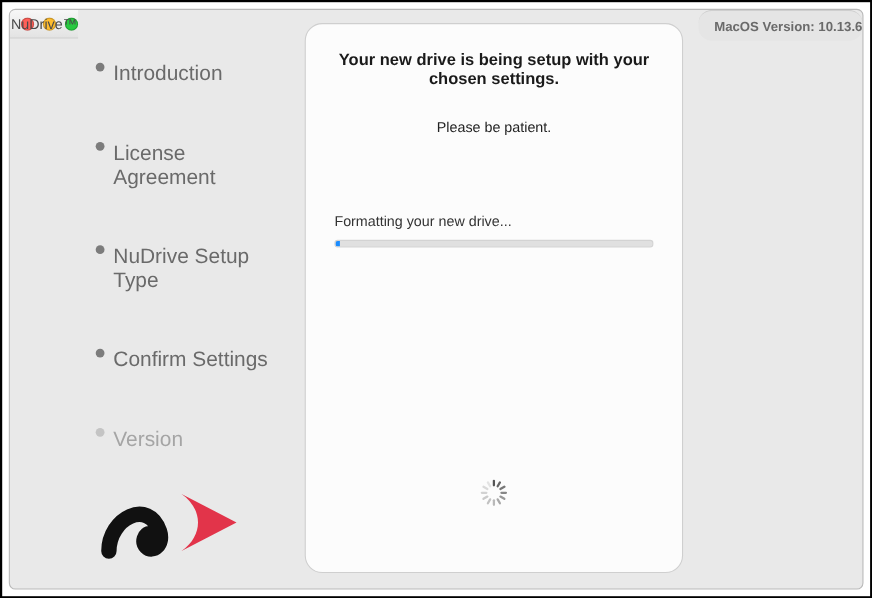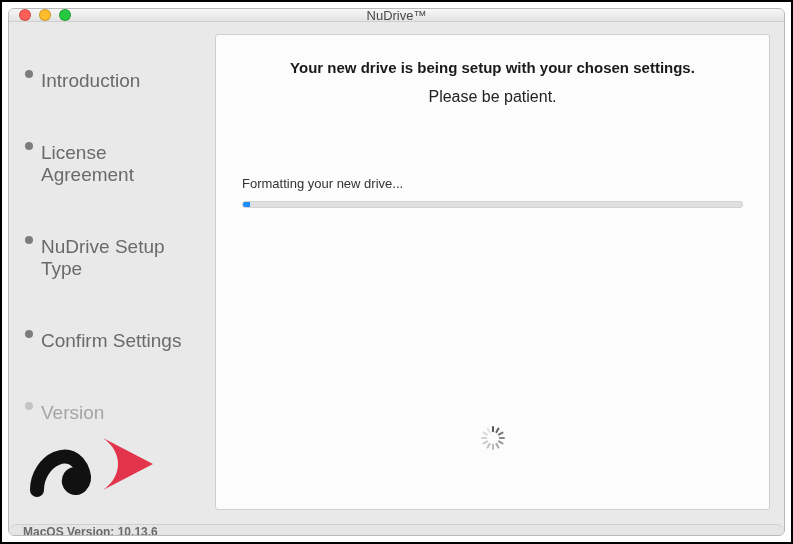--- a/index.html
+++ b/index.html
@@ -1,41 +1,41 @@
 <!DOCTYPE html>
 <html><head>
 <meta charset="utf-8">
 <style>
   * { box-sizing: border-box; margin: 0; padding: 0; }
   html, body { width: 793px; height: 544px; font-family: -apple-system, "Helvetica Neue", Arial, sans-serif; background: #fff; }
   .outer-border { width: 793px; height: 544px; border: 2px solid #000; padding: 6px; background: #fff; }
-  .window { width: 100%; height: 100%; border: 1px solid #b9b9b9; border-radius: 6px; background: #e9e9e9; display: flex; flex-direction: column; overflow: hidden; }
+  .window { width: 100%; height: 100%; border: 1px solid #b9b9b9; border-radius: 6px; background: #e9e9e9; display: flex; flex-direction: row; overflow: hidden; }
   .titlebar { height: 26px; background: linear-gradient(#f7f7f7, #e3e3e3); border-bottom: 1px solid #cfcfcf; display: flex; align-items: center; position: relative; }
   .traffic { display: flex; gap: 8px; padding-left: 10px; }
   .dot { width: 12px; height: 12px; border-radius: 50%; border: 0.5px solid rgba(0,0,0,0.2); }
   .dot.red { background: #ff5f57; }
   .dot.yellow { background: #ffbd2e; }
   .dot.green { background: #28c940; }
   .title { position: absolute; left: 0; right: 0; text-align: center; font-size: 13px; color: #4a4a4a; pointer-events: none; }
   .body { flex: 1; display: flex; }
   .sidebar { width: 200px; padding: 16px 10px 10px 16px; display: flex; flex-direction: column; }
   .steps { flex: 1; display: flex; flex-direction: column; gap: 18px; }
   .step { display: flex; align-items: flex-start; gap: 8px; font-size: 19px; color: #6a6a6a; margin-top: 32px; }
   .bullet { width: 8px; height: 8px; border-radius: 50%; background: #888; flex-shrink: 0; }
   .step.done .bullet { background: #7c7c7c; }
   .step.done { color: #6a6a6a; font-weight: 500; }
   .step.active .bullet { background: #1a8cff; }
   .step.active { color: #1a1a1a; font-weight: 700; }
   .step.upcoming .bullet { background: #c4c4c4; }
   .step.upcoming { color: #a5a5a5; }
   .logo { margin-top: auto; width: 140px; height: 80px; margin-bottom: 10px; }
   .main { flex: 1; padding: 12px 14px 14px 6px; }
-  .panel { width: 100%; height: 100%; background: #fcfcfc; border: 1px solid #cfcfcf; border-radius: 3px; padding: 24px 26px; position: relative; display: flex; flex-direction: column; }
+  .panel { width: 100%; height: 100%; background: #fcfcfc; border: 1px solid #cfcfcf; border-radius: 16px; padding: 24px 26px; position: relative; display: flex; flex-direction: column; }
   .heading { text-align: center; font-size: 15px; font-weight: 700; color: #1a1a1a; }
-  .sub { text-align: center; font-size: 16px; color: #222; margin-top: 12px; }
+  .sub { text-align: center; font-size: 13px; color: #222; margin-top: 28px; }
   .status { font-size: 13px; color: #333; margin-top: 70px; }
   .progress { position: relative; width: 100%; height: 7px; background: #e0e0e0; border-radius: 3px; margin-top: 10px; border: 0.5px solid #d3d3d3; overflow: hidden; }
   .progress .fill { position: absolute; left: 0; top: 0; bottom: 0; width: 1.5%; background: #1a8cff; }
   .spinner { position: absolute; left: 50%; bottom: 54px; transform: translateX(-50%); }
   .footer { height: 28px; background: #e5e5e5; border-top: 1px solid #cfcfcf; display: flex; align-items: center; padding-left: 14px; font-size: 12px; color: #6a6a6a; font-weight: 600; border-radius: 12px; }
   @keyframes spin { to { transform: rotate(360deg); } }
   .spinner svg { animation: spin 1.2s linear infinite; }
 </style>
 </head>
 <body>

